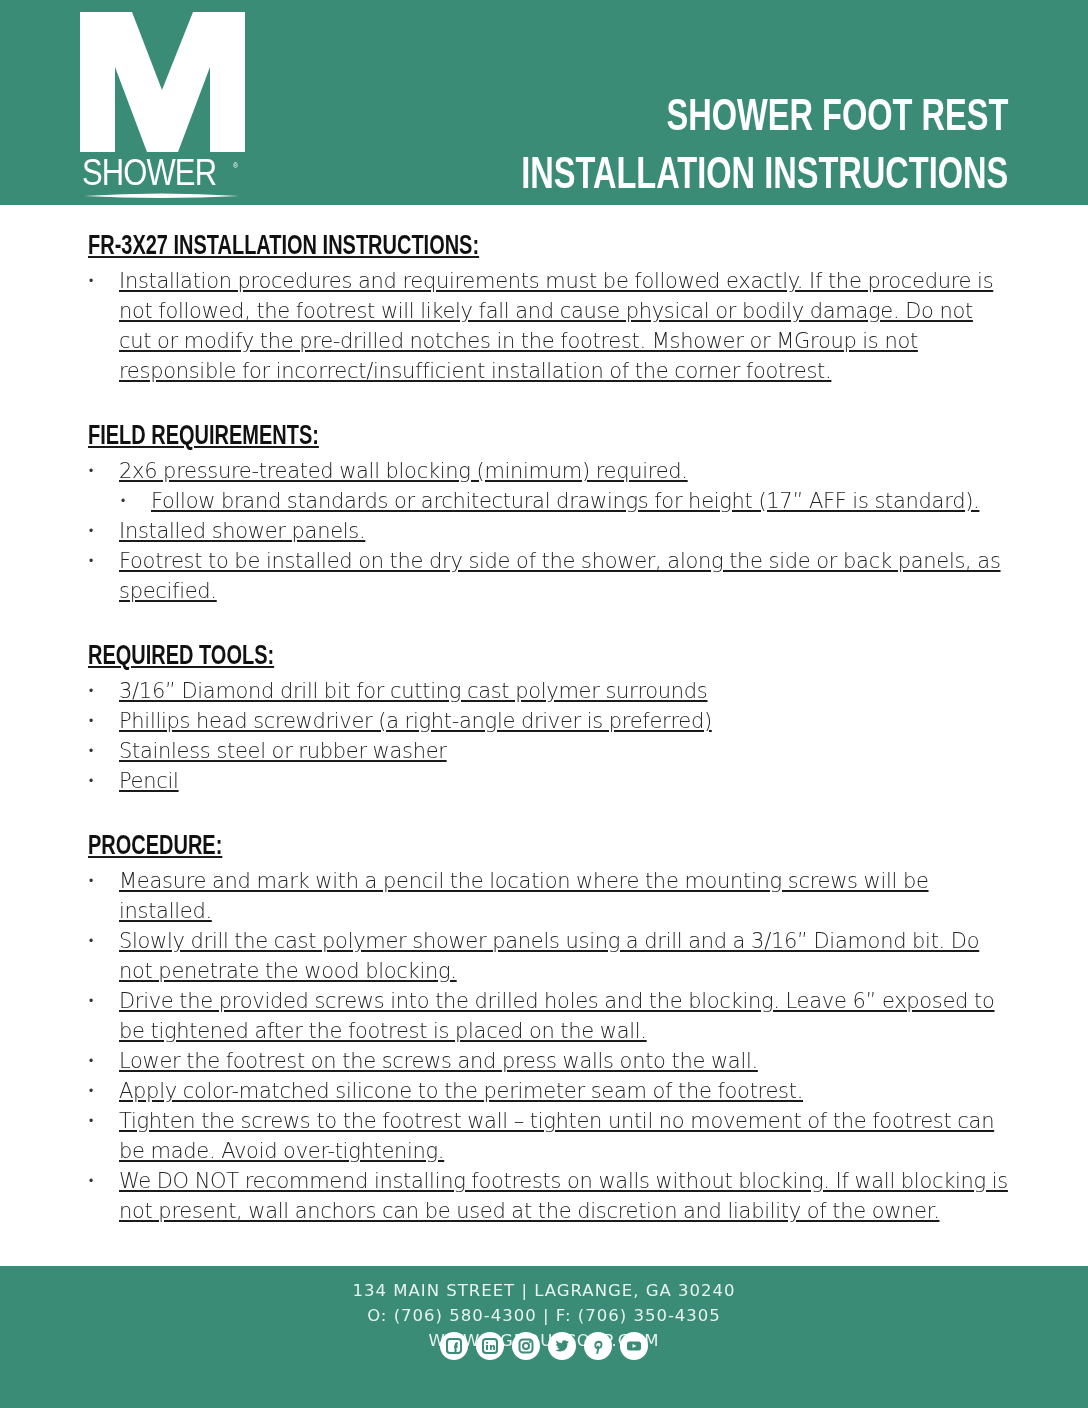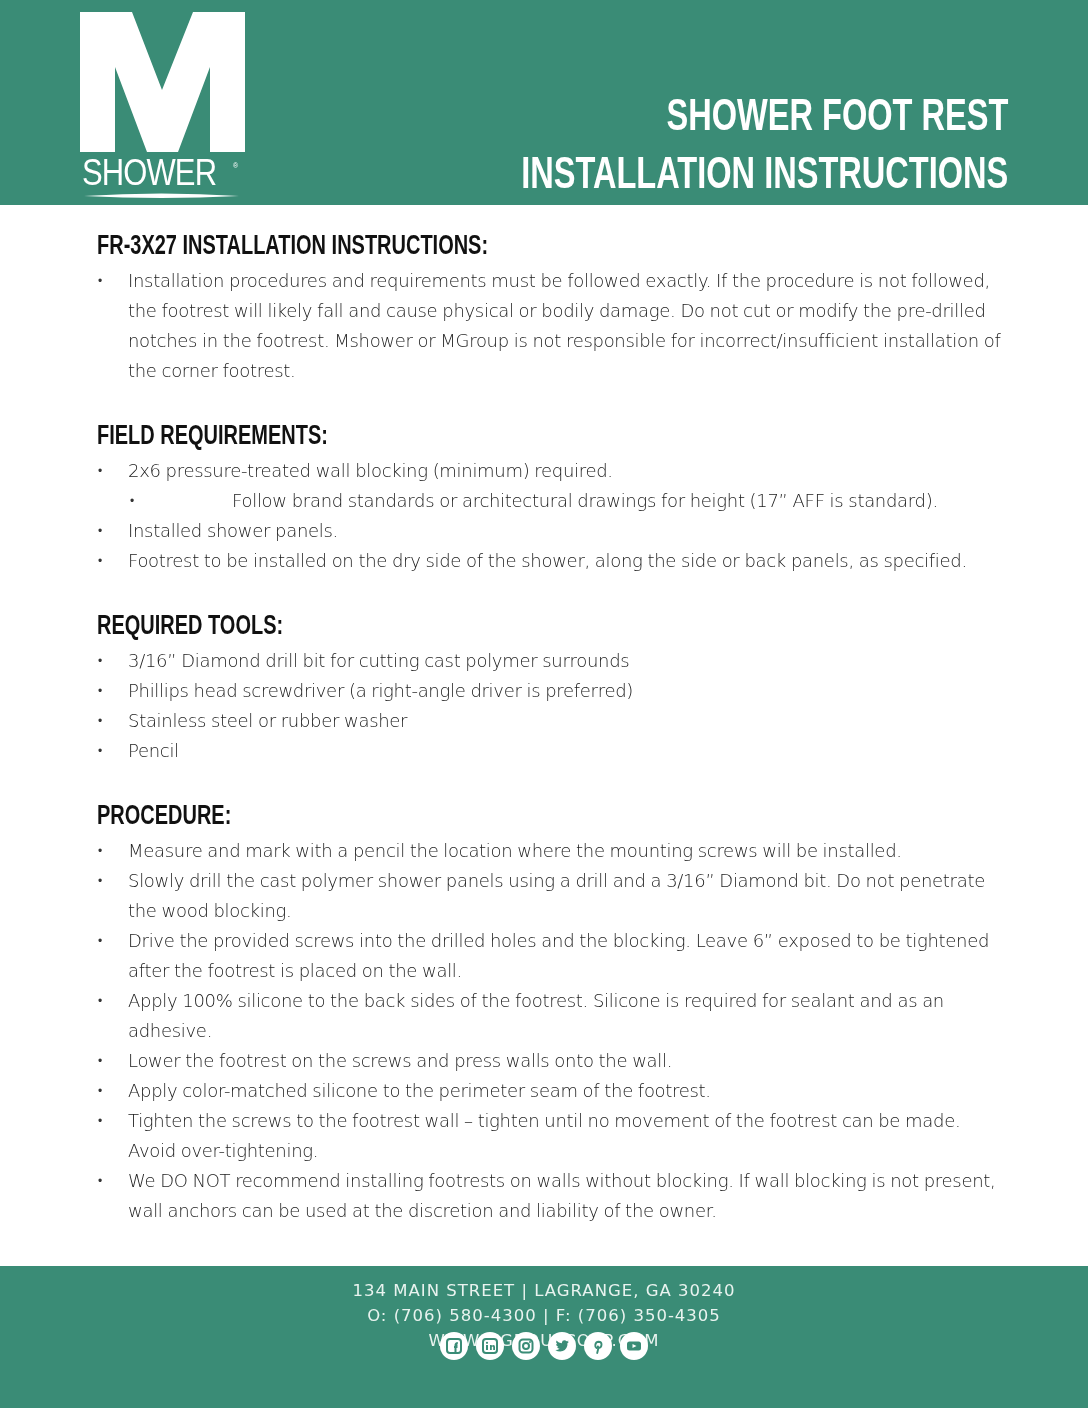--- a/index.html
+++ b/index.html
@@ -25,36 +25,36 @@
   .logo-reg { position: absolute; left: 153px; top: 150px; color: #fff; font-size: 7px; }
   .logo-swoosh { position: absolute; left: 4px; top: 180px; width: 155px; height: 8px; }
   .title {
     position: absolute; right: 80px; top: 86px; text-align: right; color: #fff;
     font-family: "Liberation Sans", sans-serif; font-weight: bold;
     font-size: 44px; line-height: 58px; letter-spacing: 0px;
     transform: scaleX(0.74); transform-origin: right top;
     white-space: nowrap;
   }
   .content { position: absolute; left: 80px; top: 228px; width: 930px; }
-  .section { margin: 0 0 32px 17px; }
+  .section { margin: 0 0 32px 8px; text-decoration: underline; }
   .section h2 {
     margin: 0 0 4px 0; font-family: "Liberation Sans", sans-serif; font-weight: bold;
     font-size: 27px; line-height: 34px; color: #111; white-space: nowrap;
     transform: scaleX(0.74); transform-origin: left center; letter-spacing: 0px;
   }
   ul.bullets { list-style: none; margin: 0; padding: 0; }
   ul.bullets li {
-    position: relative; padding-left: 31px; font-size: 18px; line-height: 30px;
+    position: relative; padding-left: 31px; font-size: 21px; line-height: 30px;
     font-family: "DejaVu Sans", sans-serif; font-weight: 300; color: #222;
     letter-spacing: -0.3px; word-spacing: -0.5px;
   }
   ul.bullets li::before {
     content: "•"; position: absolute; left: 1px; top: 0; font-size: 12px; color: #333;
   }
-  ul.bullets li.sub { padding-left: 63px; text-align: center; }
+  ul.bullets li.sub { padding-left: 63px; }
   ul.bullets li.sub::before { left: 33px; }
   .condensed li { letter-spacing: -0.6px; word-spacing: -1.2px; }
 
   .footer {
     position: absolute; left: 0; top: 1266px; width: 1088px; height: 142px; background: #3a8c76; padding-left: 6px;
   }
   .footer-lines {
     position: absolute; left: 0; top: 12px; width: 1088px; text-align: center; color: #e9f3ef;
     font-family: "DejaVu Sans", sans-serif; font-size: 16.5px; line-height: 25px; letter-spacing: 1px;
   }
@@ -113,21 +113,20 @@
       <li>Pencil</li>
     </ul>
   </div>
 
   <div class="section">
     <h2>PROCEDURE:</h2>
     <ul class="bullets">
       <li>Measure and mark with a pencil the location where the mounting screws will be installed.</li>
       <li>Slowly drill the cast polymer shower panels using a drill and a 3/16” Diamond bit. Do not penetrate the wood blocking.</li>
       <li>Drive the provided screws into the drilled holes and the blocking. Leave 6” exposed to be tightened after the footrest is placed on the wall.</li>
-      <li>Apply 100% silicone to the back sides of the footrest. Silicone is required for sealant and as an adhesive.</li>
       <li>Lower the footrest on the screws and press walls onto the wall.</li>
       <li>Apply color-matched silicone to the perimeter seam of the footrest.</li>
       <li>Tighten the screws to the footrest wall – tighten until no movement of the footrest can be made. Avoid over-tightening.</li>
       <li>We DO NOT recommend installing footrests on walls without blocking. If wall blocking is not present, wall anchors can be used at the discretion and liability of the owner.</li>
     </ul>
   </div>
 </div>
 
 <div class="footer">
   <div class="footer-lines">

